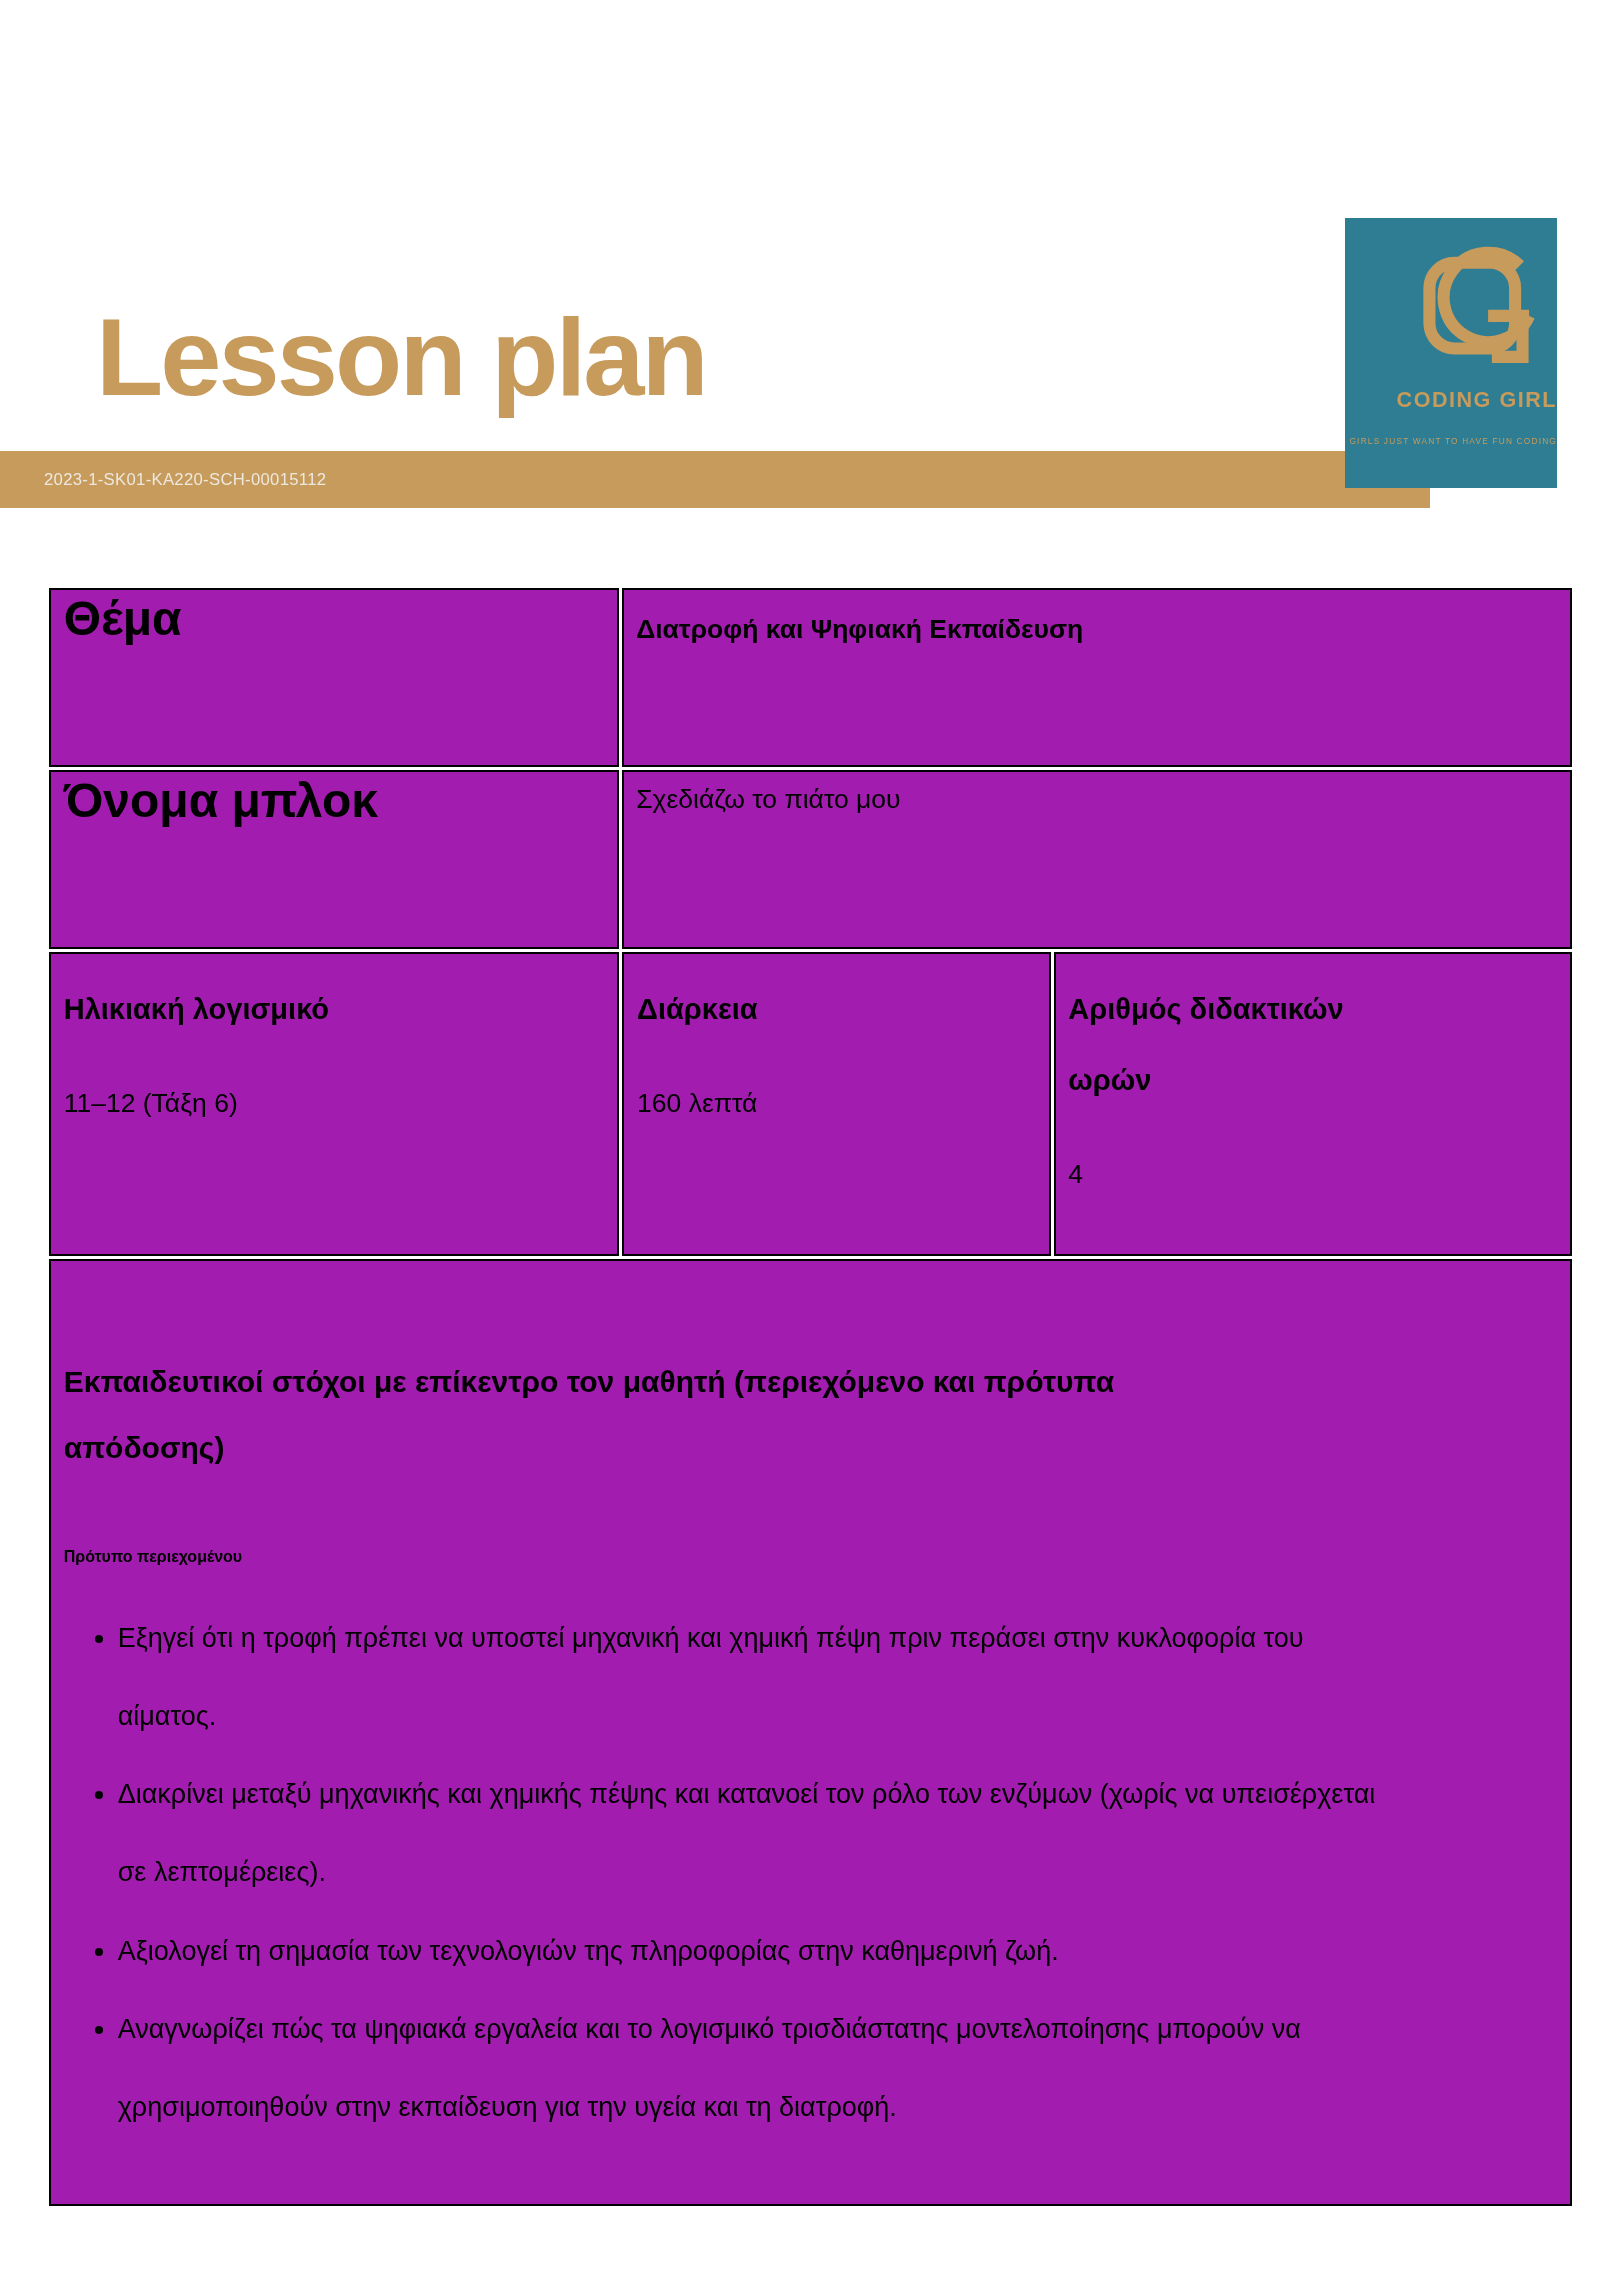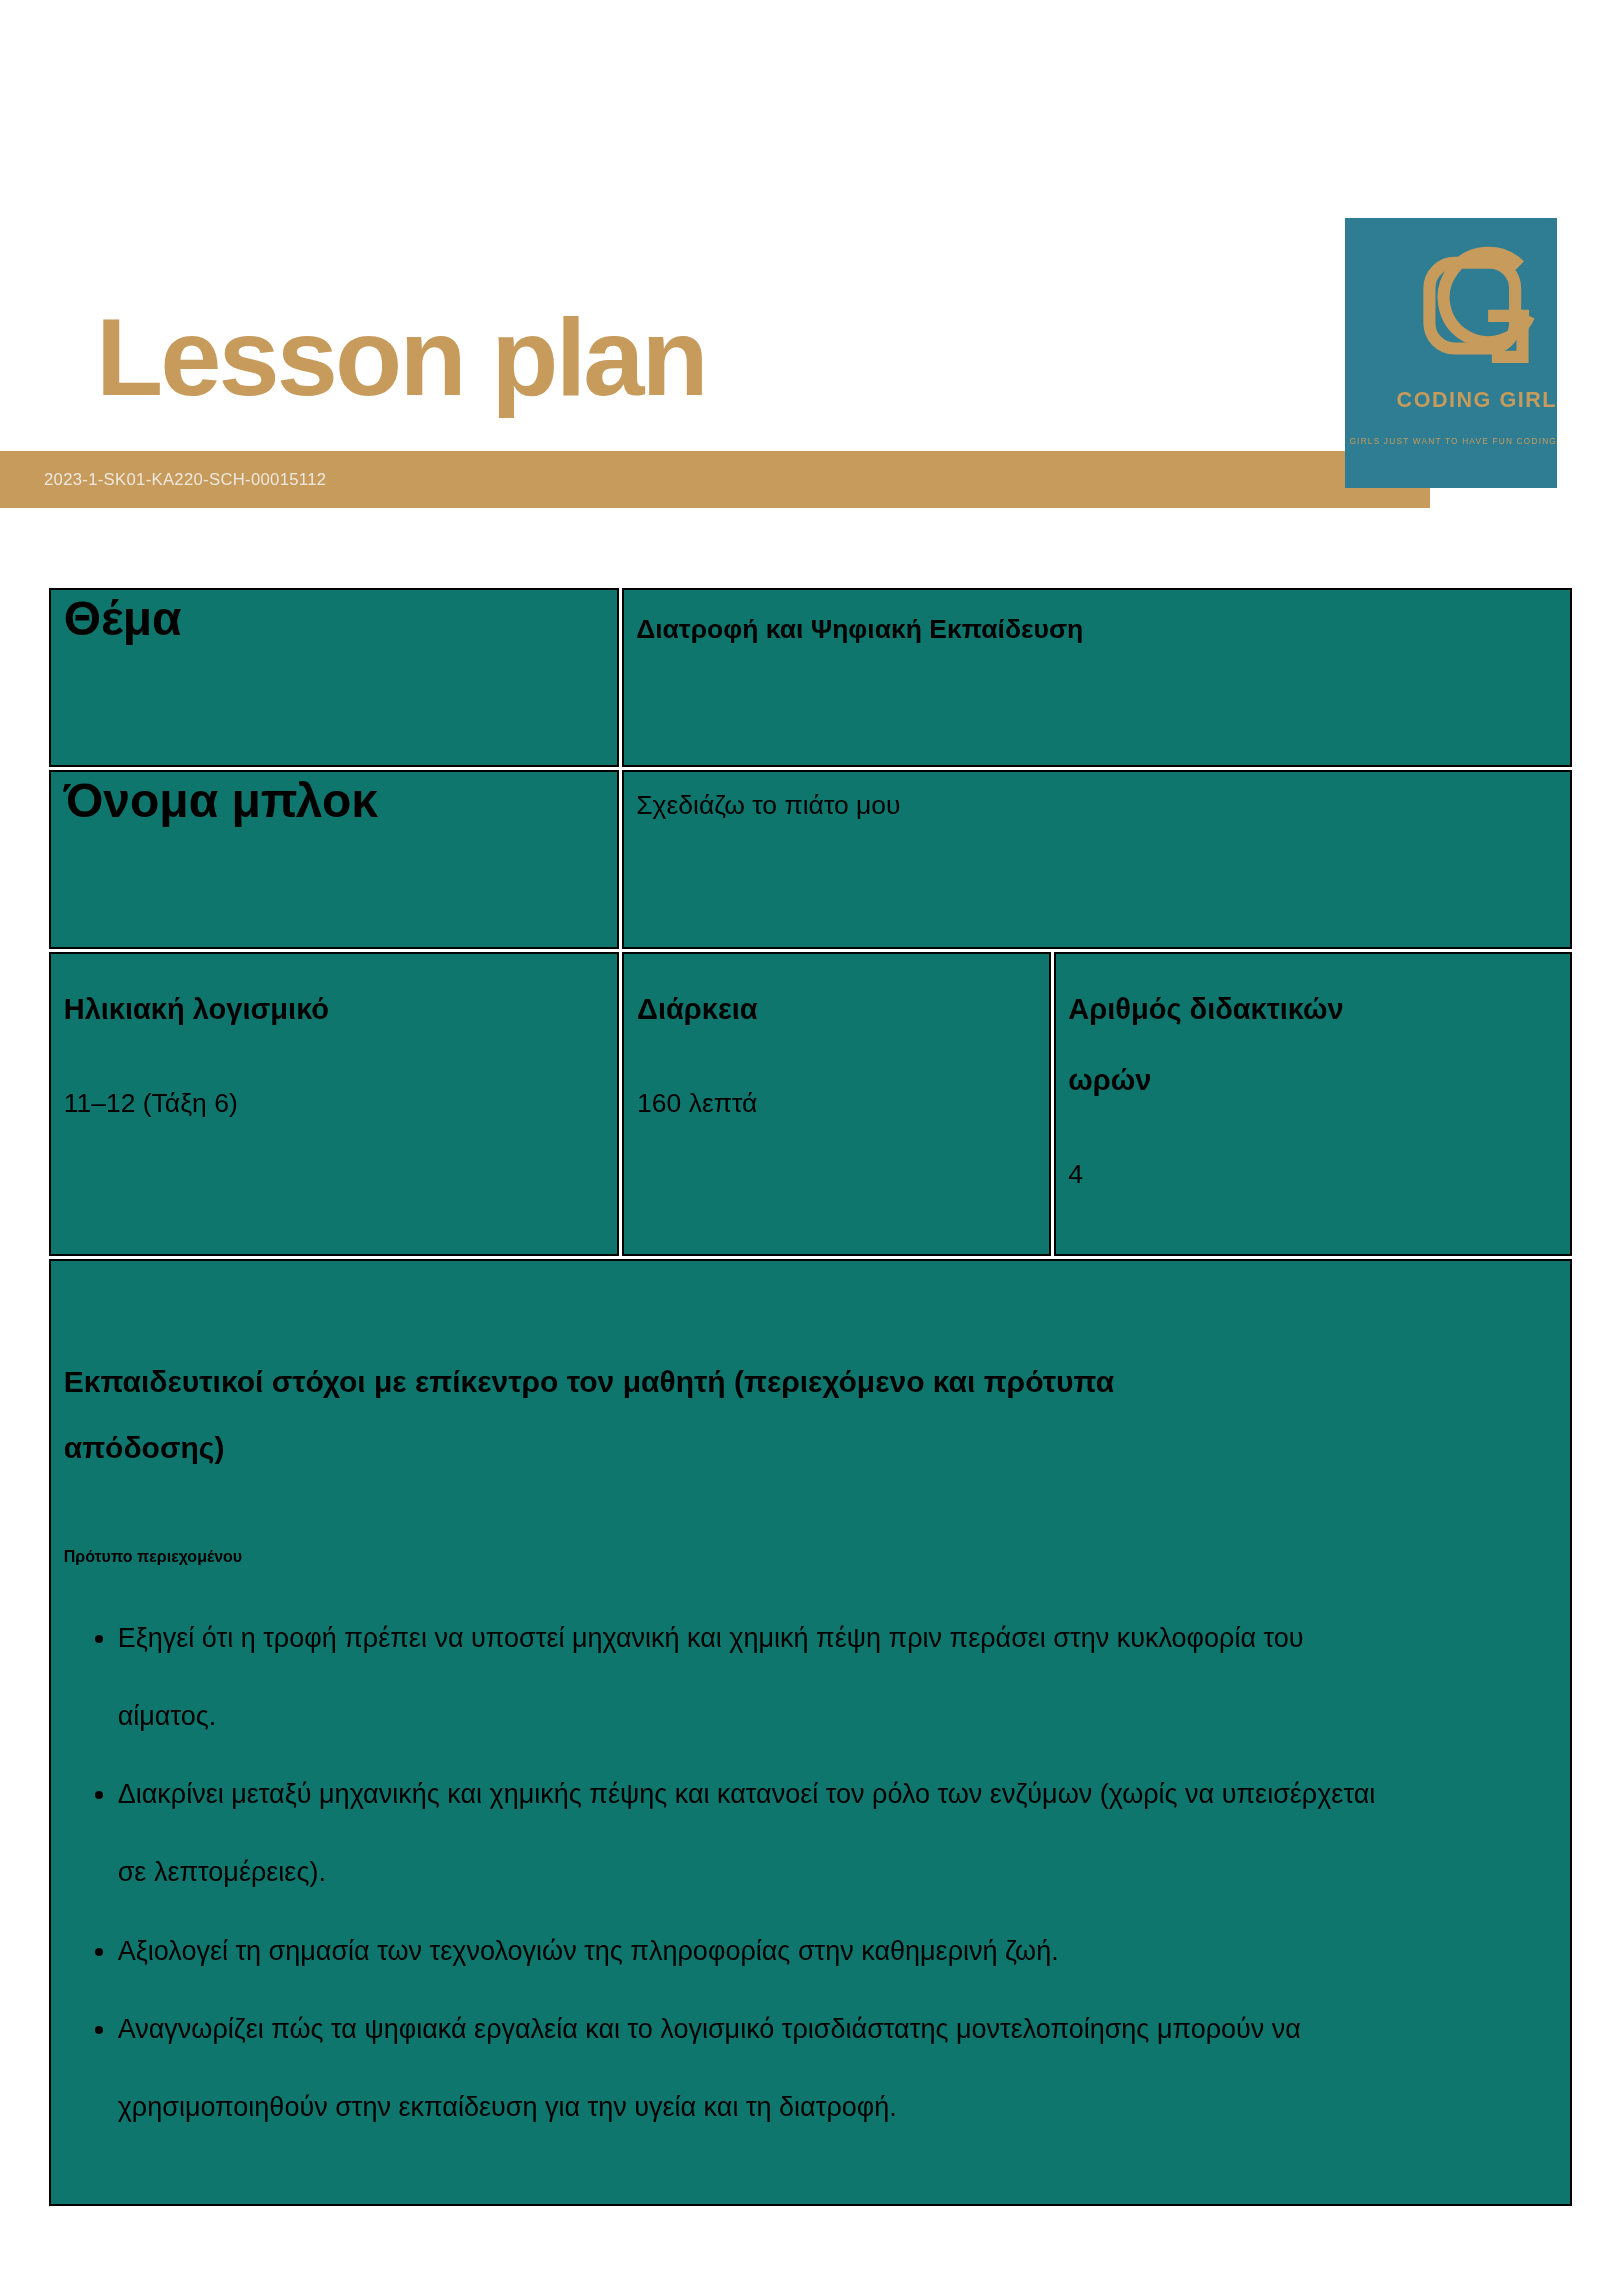--- a/index.html
+++ b/index.html
@@ -43,37 +43,37 @@
   
   table.lesson{
     position:absolute;left:46px;top:585px;
     width:1529px;
     border-collapse:separate;border-spacing:3.9px;
     background:#ffffff;
     table-layout:fixed;
   }
   table.lesson td{
     border:2px solid #000;
-    background:#0f766e;
+    background:#a21caf;
     vertical-align:top;
     overflow:hidden;
   }
   td.beige{background:#D8D2C6;}
   td.label-cell{
     vertical-align:middle;
     padding-left:12.7px;
     font-size:48px;font-weight:700;
     height:173px;
   }
   td.value-cell{
     padding:23.5px 19.6px 0 11.8px;
     font-size:26.5px;
   }
   td.value-cell.bold{font-weight:700;}
-  td.value-cell.reg{padding-top:18px;}
+  td.value-cell.reg{padding-top:12px;}
   td.meta-cell{
     height:280px;
     padding:19.6px 25.5px 0 12.7px;
   }
   .meta-head{font-size:29px;font-weight:700;line-height:71px;}
   .meta-val{font-size:26.5px;line-height:71px;margin-top:23.5px;}
   td.goals-cell{
     padding:88px 49px 57px 12.7px;
   }
   .goals-heading{

